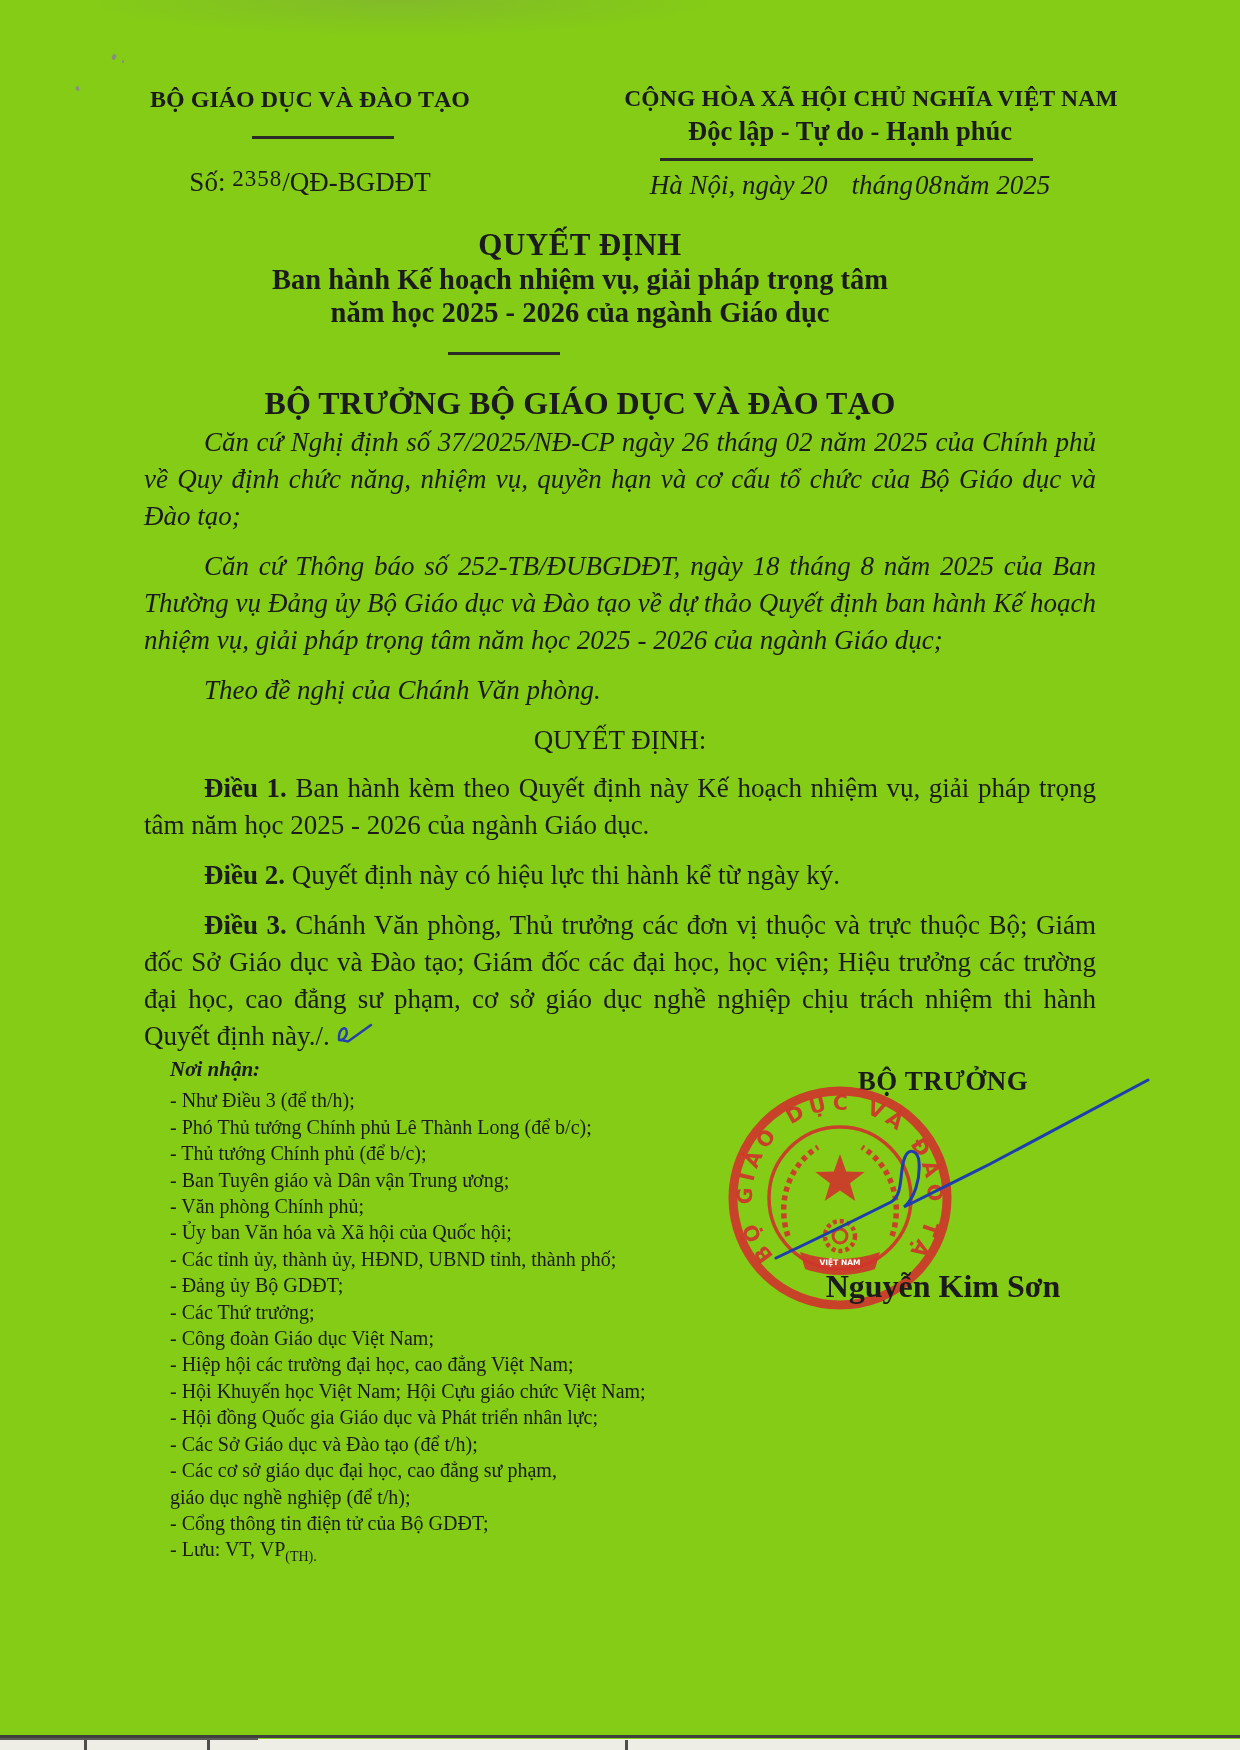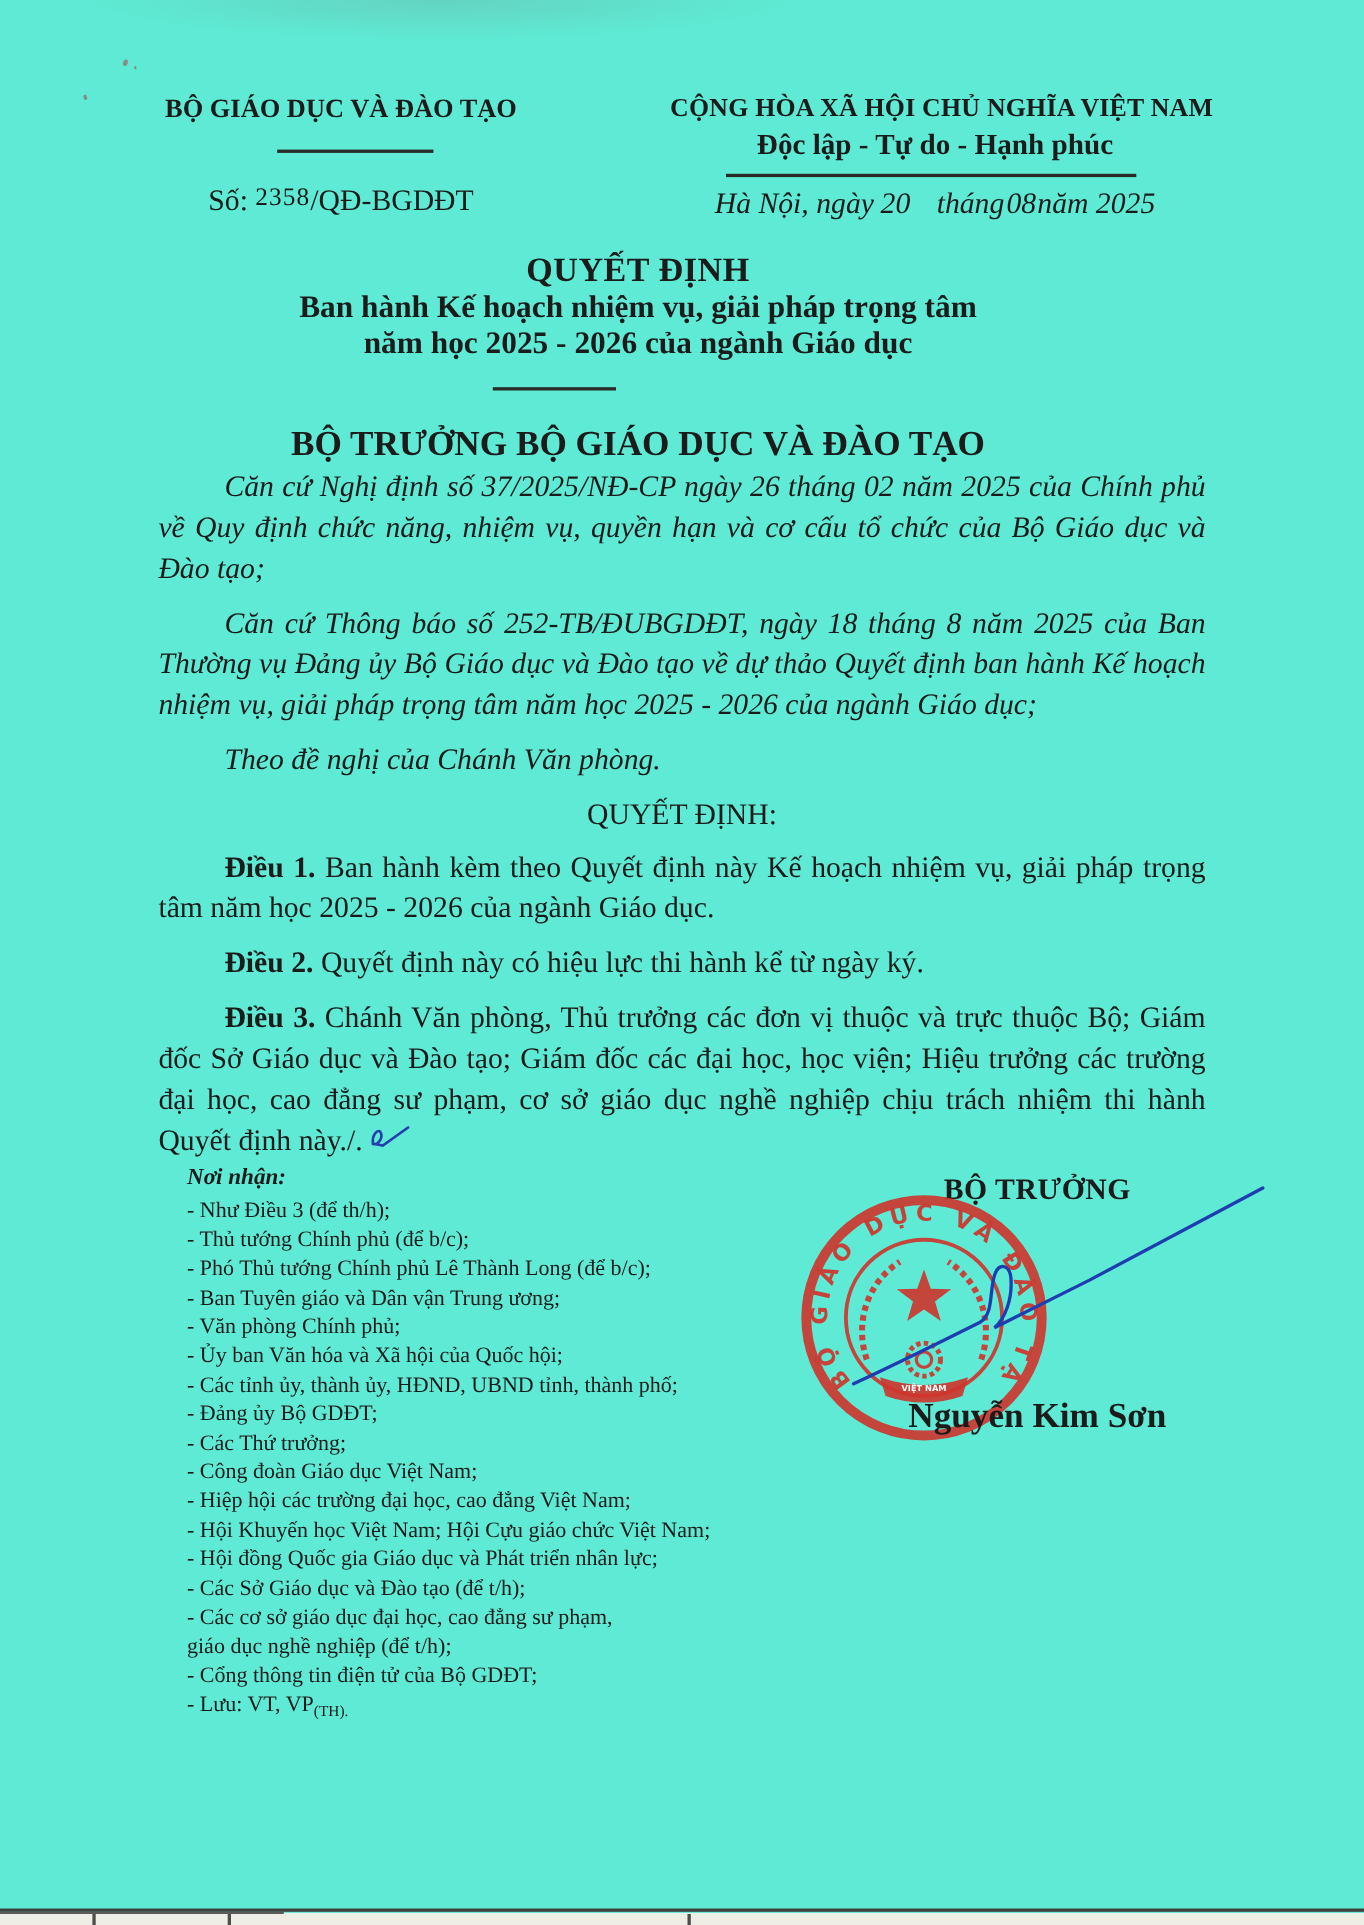--- a/index.html
+++ b/index.html
@@ -1,37 +1,37 @@
 <!DOCTYPE html>
 <html><head>
 <meta charset="utf-8">
 <style>
   html,body{margin:0;padding:0;background:#e8e8e4;}
   #page{
     position:relative;width:1240px;height:1750px;margin:0 auto;
-    background:#5eead4;overflow:hidden;
+    background:#84cc16;overflow:hidden;
     font-family:"Liberation Serif","DejaVu Serif",serif;
     color:#1b1b1b;
   }
   .abs{position:absolute;}
   .ctr{text-align:center;}
   .b{font-weight:bold;}
   .i{font-style:italic;}
 
   
   .top-smudge{top:0;left:80px;width:640px;height:36px;
     background:radial-gradient(ellipse at 50% 0%,rgba(120,120,118,.20),rgba(120,120,118,0) 70%);}
   .speck{background:#8a8a86;border-radius:2px;}
 
   
   .org-left{top:86px;left:140px;width:340px;font-size:24px;}
   .org-left-rule{top:136px;left:252px;width:142px;height:3px;background:#2a2a28;}
   .doc-number{top:167px;left:140px;width:340px;font-size:27px;}
   .doc-number .num{font-size:23px;position:relative;top:-5px;letter-spacing:1px;}
-  .country{top:85px;left:576px;width:560px;font-size:23.5px;letter-spacing:.2px;}
+  .country{top:85px;left:591px;width:560px;font-size:23.5px;letter-spacing:.2px;}
   .motto{top:116px;left:570px;width:560px;font-size:26.5px;}
   .motto-rule{top:158px;left:660px;width:373px;height:3px;background:#2a2a28;}
   .dateline{top:170px;left:570px;width:560px;font-size:27px;}
   .dateline span{display:inline-block;}
   .dl-day{margin-left:6px;}
   .dl-thang{margin-left:24px;}
   .dl-month{margin-left:2px;}
   .dl-nam{margin-left:1px;}
 
   
@@ -102,22 +102,22 @@
     <p><b>Điều 1.</b> <span>Ban hành kèm theo Quyết định này Kế hoạch nhiệm vụ, giải pháp trọng tâm năm học 2025 - 2026 của ngành Giáo dục.</span></p>
     <p><b>Điều 2.</b> <span>Quyết định này có hiệu lực thi hành kể từ ngày ký.</span></p>
     <p><b>Điều 3.</b> <span>Chánh Văn phòng, Thủ trưởng các đơn vị thuộc và trực thuộc Bộ; Giám đốc Sở Giáo dục và Đào tạo; Giám đốc các đại học, học viện; Hiệu trưởng các trường đại học, cao đẳng sư phạm, cơ sở giáo dục nghề nghiệp chịu trách nhiệm thi hành Quyết định này./.</span><svg class="initial-mark" width="44" height="28" viewBox="0 0 44 28">
           <path d="M6 19 C5 9 12 4 13.5 9.5 C15 15 9 21 5.5 18.5 L15 20.5 L38 4" stroke="#2540ae" stroke-width="2.4" fill="none" stroke-linecap="round"></path>
         </svg></p>
   </div>
 
   <div class="abs recipients">
     <div class="hd">Nơi nhận:</div>
     <div>- Như Điều 3 (để th/h);</div>
+    <div>- Phó Thủ tướng Chính phủ Lê Thành Long (để b/c);</div>
     <div>- Thủ tướng Chính phủ (để b/c);</div>
-    <div>- Phó Thủ tướng Chính phủ Lê Thành Long (để b/c);</div>
     <div>- Ban Tuyên giáo và Dân vận Trung ương;</div>
     <div>- Văn phòng Chính phủ;</div>
     <div>- Ủy ban Văn hóa và Xã hội của Quốc hội;</div>
     <div>- Các tỉnh ủy, thành ủy, HĐND, UBND tỉnh, thành phố;</div>
     <div>- Đảng ủy Bộ GDĐT;</div>
     <div>- Các Thứ trưởng;</div>
     <div>- Công đoàn Giáo dục Việt Nam;</div>
     <div>- Hiệp hội các trường đại học, cao đẳng Việt Nam;</div>
     <div>- Hội Khuyến học Việt Nam; Hội Cựu giáo chức Việt Nam;</div>
     <div>- Hội đồng Quốc gia Giáo dục và Phát triển nhân lực;</div>

